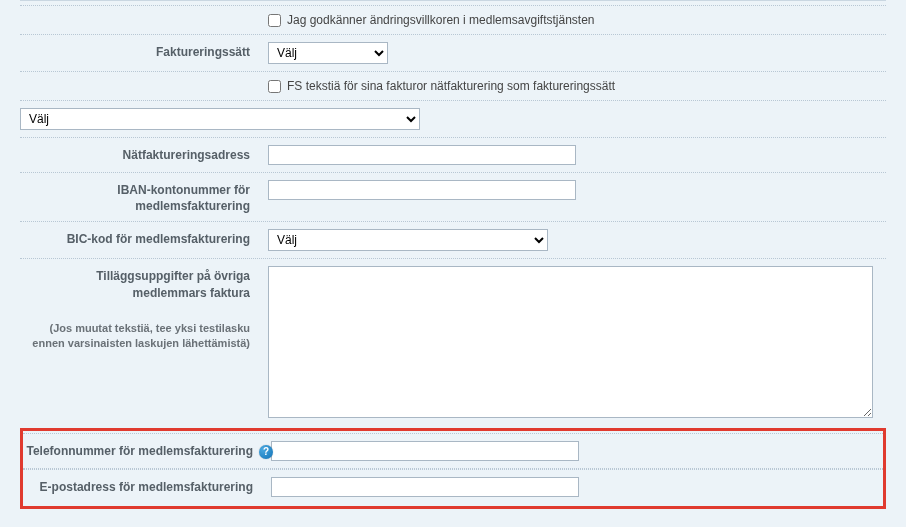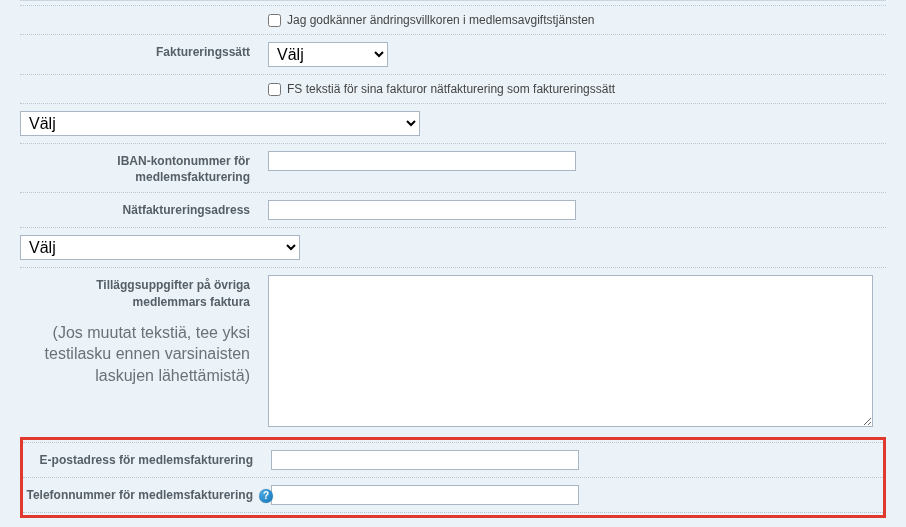--- a/index.html
+++ b/index.html
@@ -28,34 +28,34 @@
     padding-right:18px;
     font-weight:bold;
     color:#555f67;
     font-size:12px;
     box-sizing:border-box;
     line-height:1.35;
     padding-top:2px;
   }
   .sub{
     display:block;
-    font-weight:normal;
-    font-size:16px;
+    font-weight:bold;
+    font-size:11px;
     color:#6a7177;
-    margin-top:12px;
+    margin-top:20px;
   }
   .field{
     flex:1;
     position:relative;
   }
   select,input[type=text],textarea{
     background:#fff;
     border:1px solid #a9b7c4;
     font-family:inherit;
-    font-size:16px;
+    font-size:12px;
     padding:2px 4px;
     box-sizing:border-box;
   }
   select.sm{width:120px;}
   select.md{width:280px;}
   select.lg{width:400px;}
   input.md{width:308px;height:20px;}
   textarea.big{width:605px;height:152px;resize:both;}
   .chk-line{
     display:flex;
@@ -125,63 +125,64 @@
 
   <div class="row">
     <div class="field">
       <select class="lg">
         <option>Välj</option>
       </select>
     </div>
   </div>
 
   <div class="row">
+    <div class="label">Nätfaktureringsadress</div>
+    <div class="field">
+      <input type="text" class="md" value="" style="">
+    </div>
+  </div>
+
+  <div class="row">
     <div class="label">IBAN-kontonummer för medlemsfakturering</div>
     <div class="field">
       <input type="text" class="md" value="" style="">
     </div>
   </div>
 
   <div class="row">
-    <div class="label">Nätfaktureringsadress</div>
-    <div class="field">
-      <input type="text" class="md" value="" style="">
-    </div>
-  </div>
-
-  <div class="row">
+    <div class="label">BIC-kod för medlemsfakturering</div>
     <div class="field">
       <select class="md">
         <option>Välj</option>
       </select>
     </div>
   </div>
 
   <div class="row">
     <div class="label">
       <span>Tilläggsuppgifter på övriga medlemmars faktura</span>
       <span class="sub">(Jos muutat tekstiä, tee yksi testilasku ennen varsinaisten laskujen lähettämistä)</span>
     </div>
     <div class="field">
       <textarea class="big" style=""></textarea>
     </div>
   </div>
 
   <div class="highlight-box">
 
-    <div class="row" style="border-top:1px dotted #b8c7d4;">
-      <div class="label">E-postadress för medlemsfakturering</div>
+    <div class="row" style="border-bottom:1px dotted #b8c7d4;">
+      <div class="label">Telefonnummer för medlemsfakturering</div>
       <div class="field">
+        <span class="help-badge">?</span>
         <input type="text" class="md" value="" style="">
       </div>
     </div>
 
-    <div class="row" style="border-bottom:1px dotted #b8c7d4;">
-      <div class="label">Telefonnummer för medlemsfakturering</div>
+    <div class="row" style="border-top:1px dotted #b8c7d4;">
+      <div class="label">E-postadress för medlemsfakturering</div>
       <div class="field">
-        <span class="help-badge">?</span>
         <input type="text" class="md" value="" style="">
       </div>
     </div>
 
   </div>
 
 </div>
 
 </body></html>

